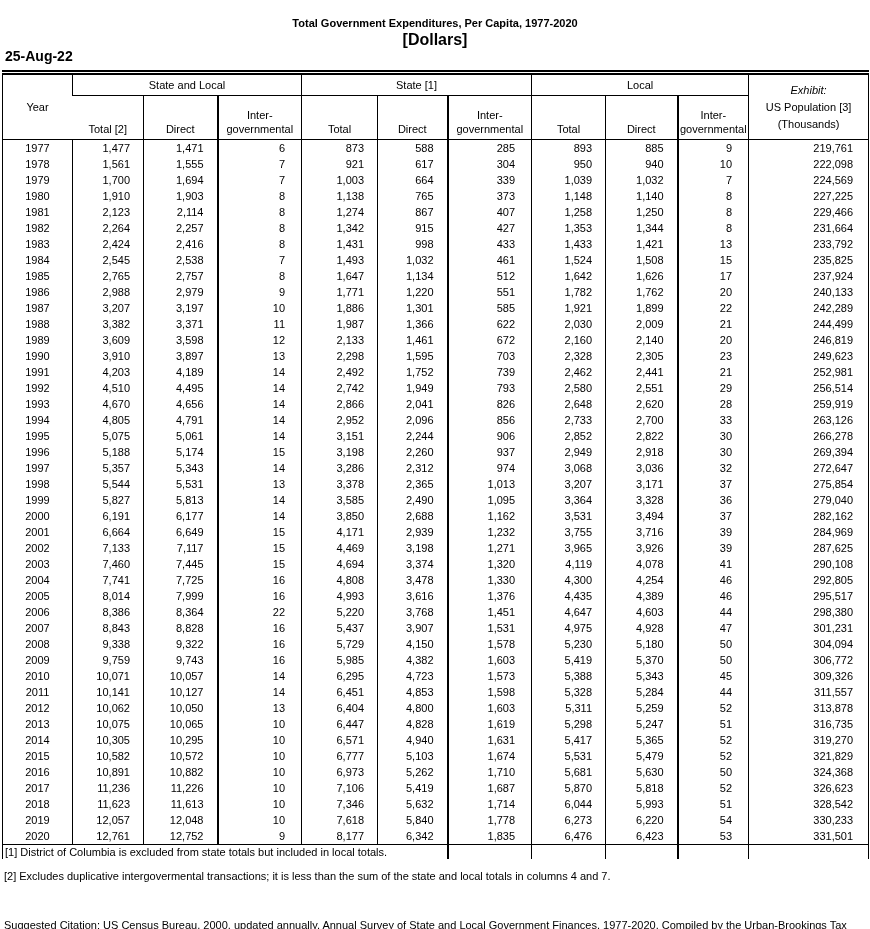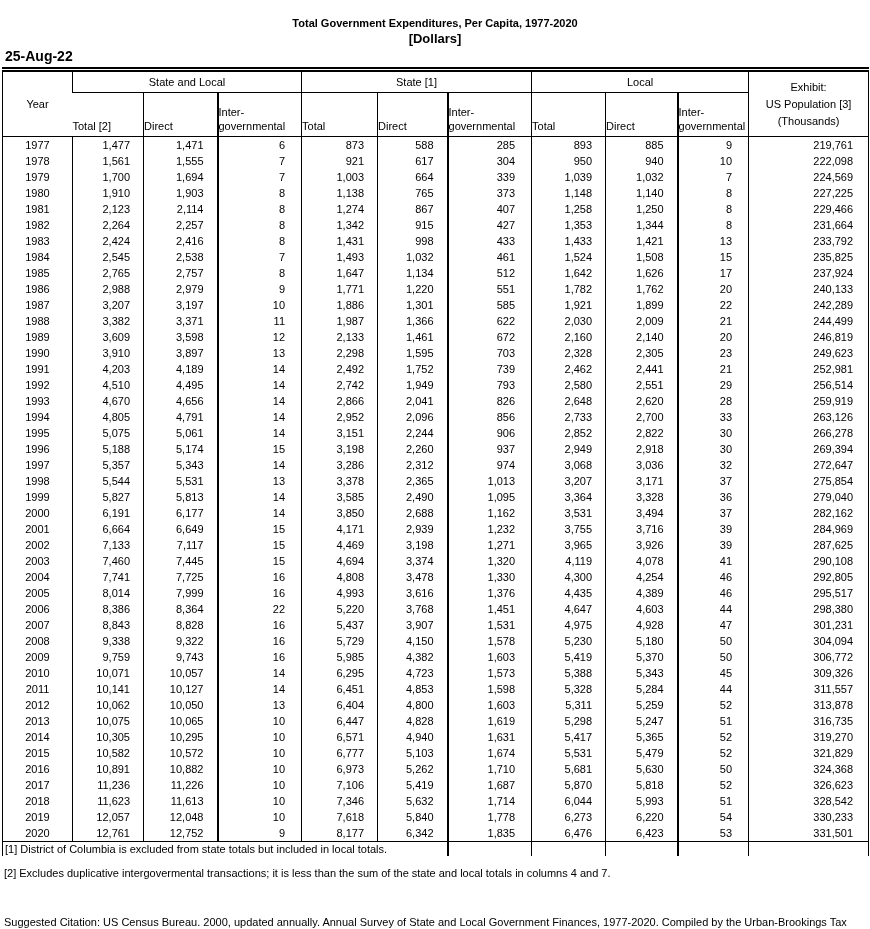--- a/index.html
+++ b/index.html
@@ -3,41 +3,41 @@
 <meta charset="utf-8">
 <style>
   html,body{margin:0;padding:0;background:#fff;}
   body{
     width:870px;height:929px;position:relative;overflow:hidden;
     font-family:"Liberation Sans","DejaVu Sans",sans-serif;
     color:#000;font-size:11px;
   }
   .date{position:absolute;top:4px;left:5px;font-weight:bold;font-size:14px;margin-top:44px;}
   .title{margin-top:17px;text-align:center;font-weight:bold;font-size:11px;}
-  .subtitle{margin-top:2px;text-align:center;font-weight:bold;font-size:13px;}
+  .subtitle{margin-top:2px;text-align:center;font-weight:bold;font-size:16px;}
   table{
     border-collapse:collapse;table-layout:fixed;width:866px;
     margin:21px 0 0 2px;
     border-left:1px solid #000;border-right:1px solid #000;
     border-top:5px double #000;
     font-size:11px;
   }
   col.c1{width:70px}col.c2{width:71px}col.c3{width:74px}col.c4{width:84px}
   col.c5{width:76px}col.c6{width:70px}col.c7{width:84px}col.c8{width:74px}
   col.c9{width:72px}col.c10{width:71px}col.c11{width:120px}
   th{font-weight:normal;padding:0;}
   td{padding:0;}
   th,td{border-left:1px solid #000;overflow:visible;}
   th:first-child,td:first-child{border-left:none;}
   .grp{height:20px;text-align:center;vertical-align:middle;border-bottom:1px solid #000;margin-left:8px;}
-  .sub{height:40px;text-align:left;vertical-align:bottom;padding-bottom:3px;
+  .sub{height:40px;text-align:center;vertical-align:bottom;padding-bottom:3px;
        border-bottom:1px solid #000;white-space:pre-line;line-height:14px;}
   .year-h{text-align:center;vertical-align:middle;border-bottom:1px solid #000;}
   .exh{text-align:center;vertical-align:middle;border-bottom:1px solid #000;line-height:17px;}
-  .exh .it{}
+  .exh .it{font-style:italic;}
   .ig{border-left:2px solid #000 !important;}
   tbody td{height:16px;line-height:16px;}
   .c-year{text-align:center;}
   .num{text-align:right;padding-right:13px;}
   .num.ig{padding-right:16px;}
   .num.pop{padding-right:15px;}
   tbody.data tr:last-child td{border-bottom:1px solid #000;}
   tbody.stub td{height:14px;line-height:14px;border-bottom:none;margin-top:48px;}
   .fn-cell{white-space:nowrap;text-align:left;padding-left:2px;border-left:none;}
   .fn2{margin:10px 0 0 4px;line-height:14px;}

